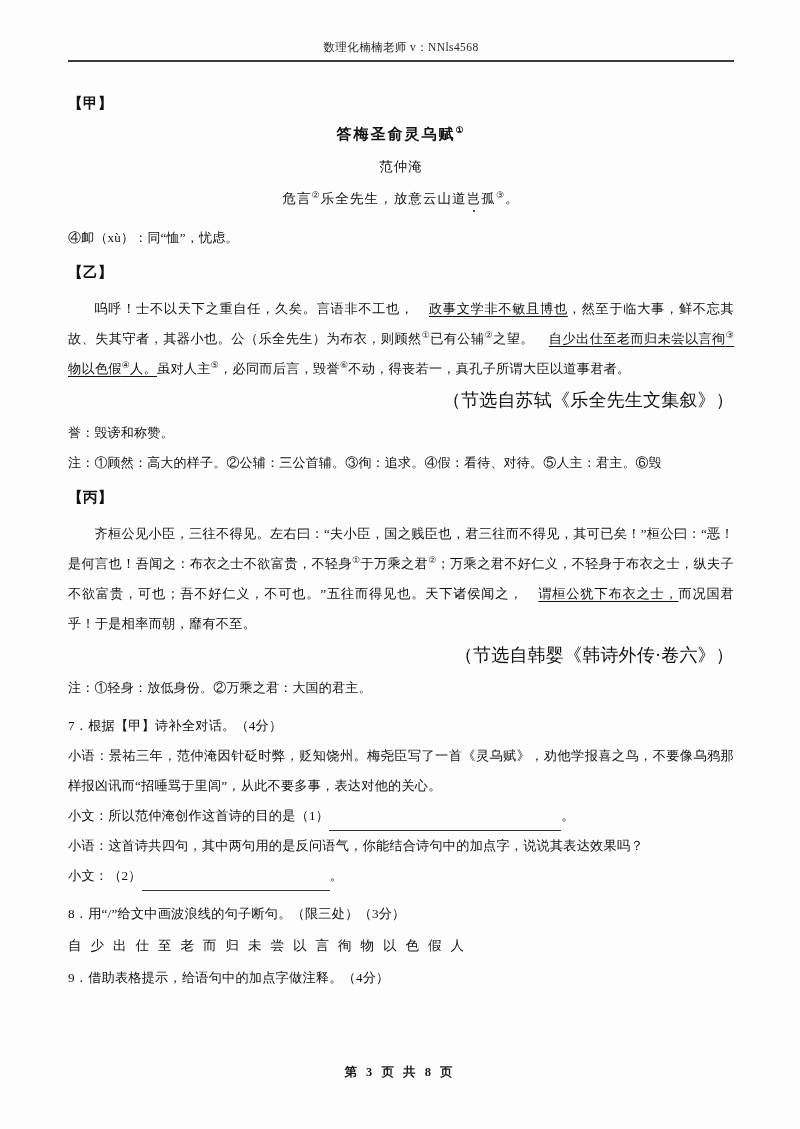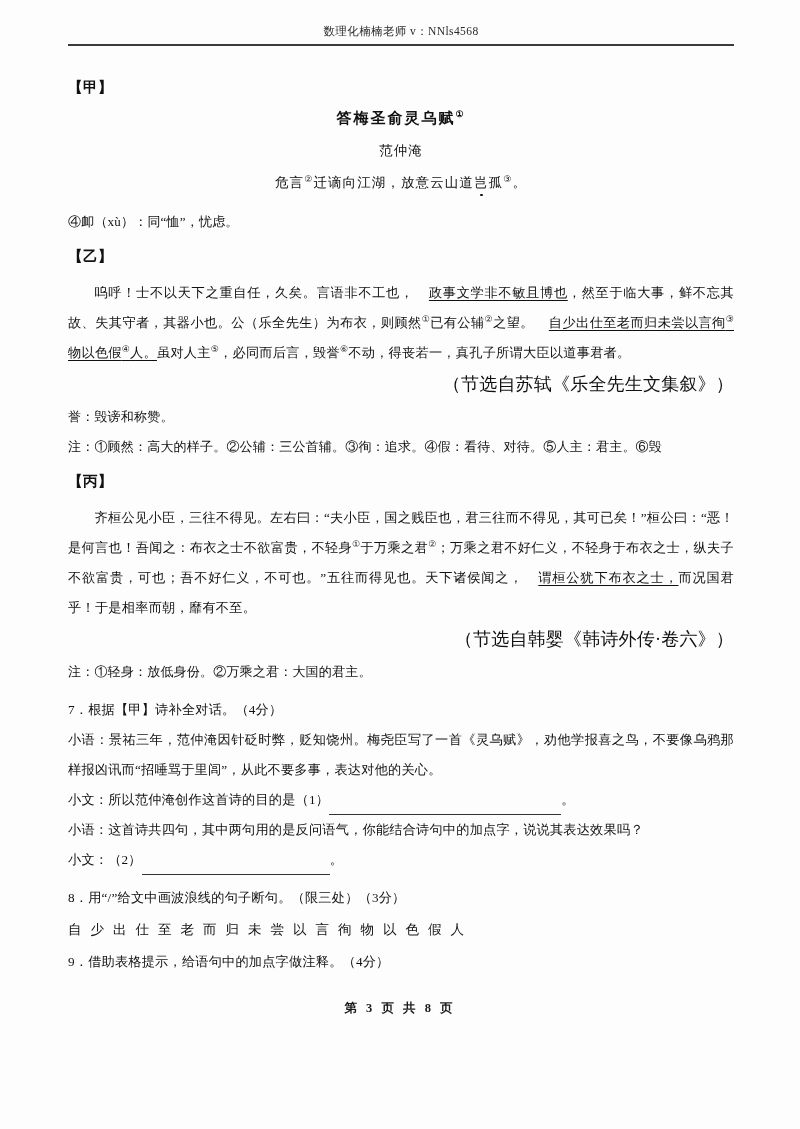--- a/index.html
+++ b/index.html
@@ -18,21 +18,21 @@
   .page {
     position: absolute;
     left: 0; top: 0;
     width: 800px;
     height: 1129px;
     background: #fdfdfd;
   }
   .content {
     position: absolute;
     left: 68px;
-    top: 24px;
+    top: 40px;
     width: 666px;
   }
 
   
   .run-header {
     text-align: center;
     font-size: 11.5px;
     letter-spacing: .4px;
     color: #2a2a2a;
     padding-bottom: 5px;
@@ -139,21 +139,21 @@
     border-bottom: 1px solid #333;
     vertical-align: bottom;
   }
   .blank.b1 { width: 232px; }
   .blank.b2 { width: 188px; }
 
   
   .footer {
     position: absolute;
     left: 0;
-    top: 1000px;
+    top: 1064px;
     width: 800px;
     text-align: center;
     font-size: 12.5px;
     letter-spacing: 3px;
     font-weight: bold;
     color: #1b1b1b;
   }
 </style>
 </head>
 <body>
@@ -165,21 +165,21 @@
     <hr class="header-rule">
 
     <div class="sect-tag">【甲】</div>
 
     <div class="poem-title">
       <span>答梅圣俞灵乌赋</span><sup class="mark">①</sup>
     </div>
     <div class="poem-author">范仲淹</div>
 
     <div class="poem-line">
-      <span>危言</span><sup class="mark">②</sup><span>迁谪向江湖，放意云山道</span><span class="dot">岂</span><span>孤</span><sup class="mark">③</sup><span>。</span>
+      <span>危言</span><sup class="mark">②</sup><span>乐全先生，放意云山道</span><span class="dot">岂</span><span>孤</span><sup class="mark">③</sup><span>。</span>
     </div>
 
 
     <div class="note">
       <div>④卹（xù）：同“恤”，忧虑。</div>
     </div>
 
     <div class="sect-tag" style="margin-top:10px">【乙】</div>
 
     <p class="para indent"><span>呜呼！士不以天下之重自任，久矣。言语非不工也，</span><span class="u">政事文学非不敏且博也</span><span>，然至于临大事，鲜不忘其故、失其守者，其器小也。公（乐全先生）为布衣，则顾然</span><sup class="mark">①</sup><span>已有公辅</span><sup class="mark">②</sup><span>之望。</span><span class="u"><span>自少出仕至老而归未尝以言徇</span><sup class="mark">③</sup><span>物以色假</span><sup class="mark">④</sup><span>人。</span></span><span>虽对人主</span><sup class="mark">⑤</sup><span>，必同而后言，毁誉</span><sup class="mark">⑥</sup><span>不动，得丧若一，真孔子所谓大臣以道事君者。</span></p>

